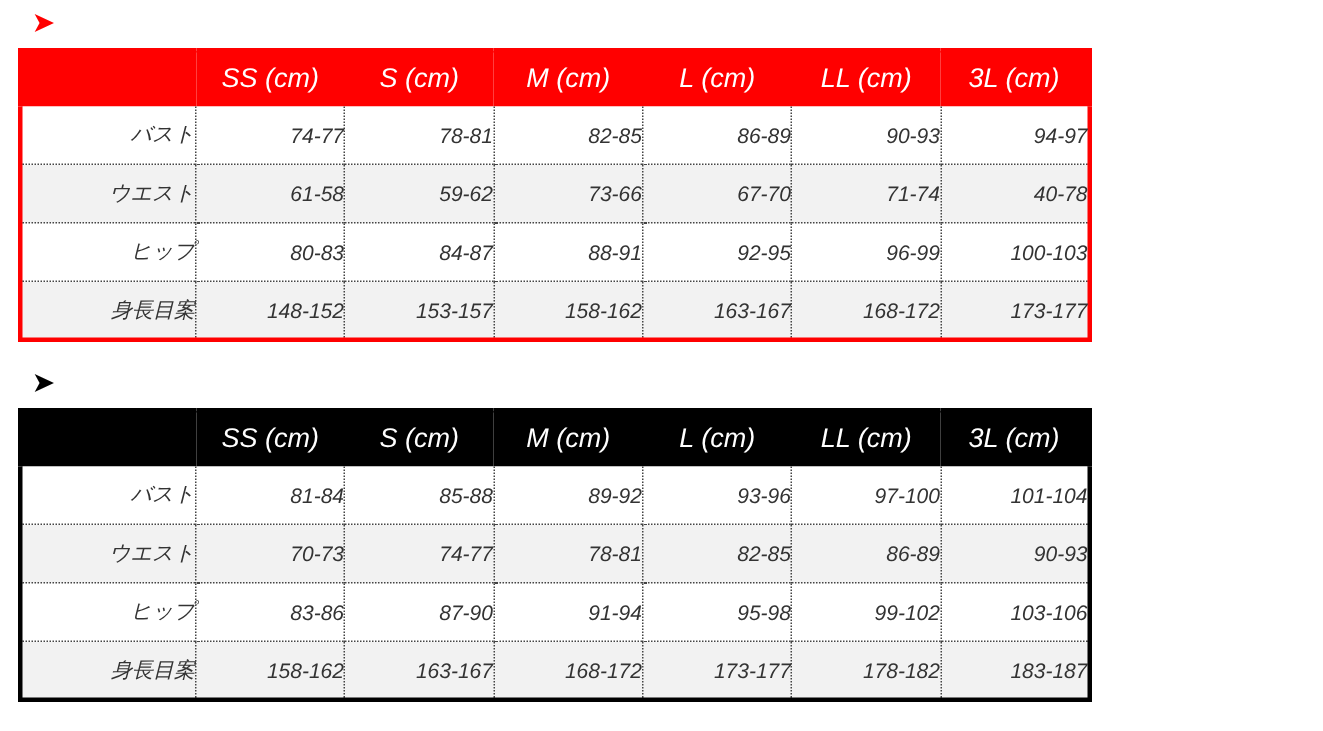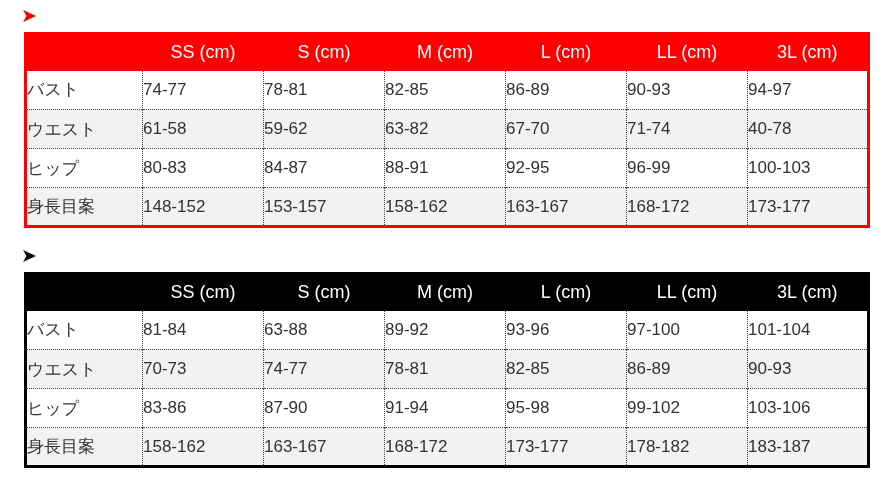--- a/index.html
+++ b/index.html
@@ -17,37 +17,37 @@
     margin: 0 0 2px 21px;
     font-weight: 700; font-size: 22px; line-height: 28px;
     letter-spacing: 0.5px; white-space: nowrap;
   }
   .women .section-title { color: #FF0000; }
   .men   .section-title { color: #000000; }
   .arrow { font-size: 19px; line-height: 28px; }
 
   .size-table {
     border-collapse: collapse; table-layout: fixed;
-    width: 846px; margin-left: 24px;
+    width: 716px; margin-left: 12px; font-style: italic;
   }
   .women .size-table { border: 3px solid #FF0000; }
   .men   .size-table { border: 3px solid #000000; }
 
   .size-table thead th {
     height: 37px; padding: 0;
     color: #ffffff; font-weight: 400; font-size: 18px;
     text-align: center; vertical-align: middle;
   }
   .women .size-table thead th { background: #FF0000; }
   .men   .size-table thead th { background: #000000; }
 
   .size-table tbody td {
     height: 39px; padding: 0;
-    font-size: 17px; color: #333333;
-    text-align: left; vertical-align: middle;
+    font-size: 14px; color: #333333;
+    text-align: right; vertical-align: middle;
     background: #ffffff;
   }
   .size-table tbody tr:nth-child(even) td { background: #F2F2F2; }
   .size-table tbody td + td { border-left: 1px dotted #444444; }
   .size-table tbody tr + tr td { border-top: 1px dotted #444444; }
 
   .label-col { width: 117px; }
   .men { margin-top: 14px; }
 </style>
 </head>
@@ -87,21 +87,21 @@
           <td>78-81</td>
           <td>82-85</td>
           <td>86-89</td>
           <td>90-93</td>
           <td>94-97</td>
         </tr>
         <tr>
           <td>ウエスト</td>
           <td>61-58</td>
           <td>59-62</td>
-          <td>63-82</td>
+          <td>73-66</td>
           <td>67-70</td>
           <td>71-74</td>
           <td>40-78</td>
         </tr>
         <tr>
           <td>ヒップ</td>
           <td>80-83</td>
           <td>84-87</td>
           <td>88-91</td>
           <td>92-95</td>
@@ -143,21 +143,21 @@
           <th>M (cm)</th>
           <th>L (cm)</th>
           <th>LL (cm)</th>
           <th>3L (cm)</th>
         </tr>
       </thead>
       <tbody>
         <tr>
           <td>バスト</td>
           <td>81-84</td>
-          <td>63-88</td>
+          <td>85-88</td>
           <td>89-92</td>
           <td>93-96</td>
           <td>97-100</td>
           <td>101-104</td>
         </tr>
         <tr>
           <td>ウエスト</td>
           <td>70-73</td>
           <td>74-77</td>
           <td>78-81</td>

